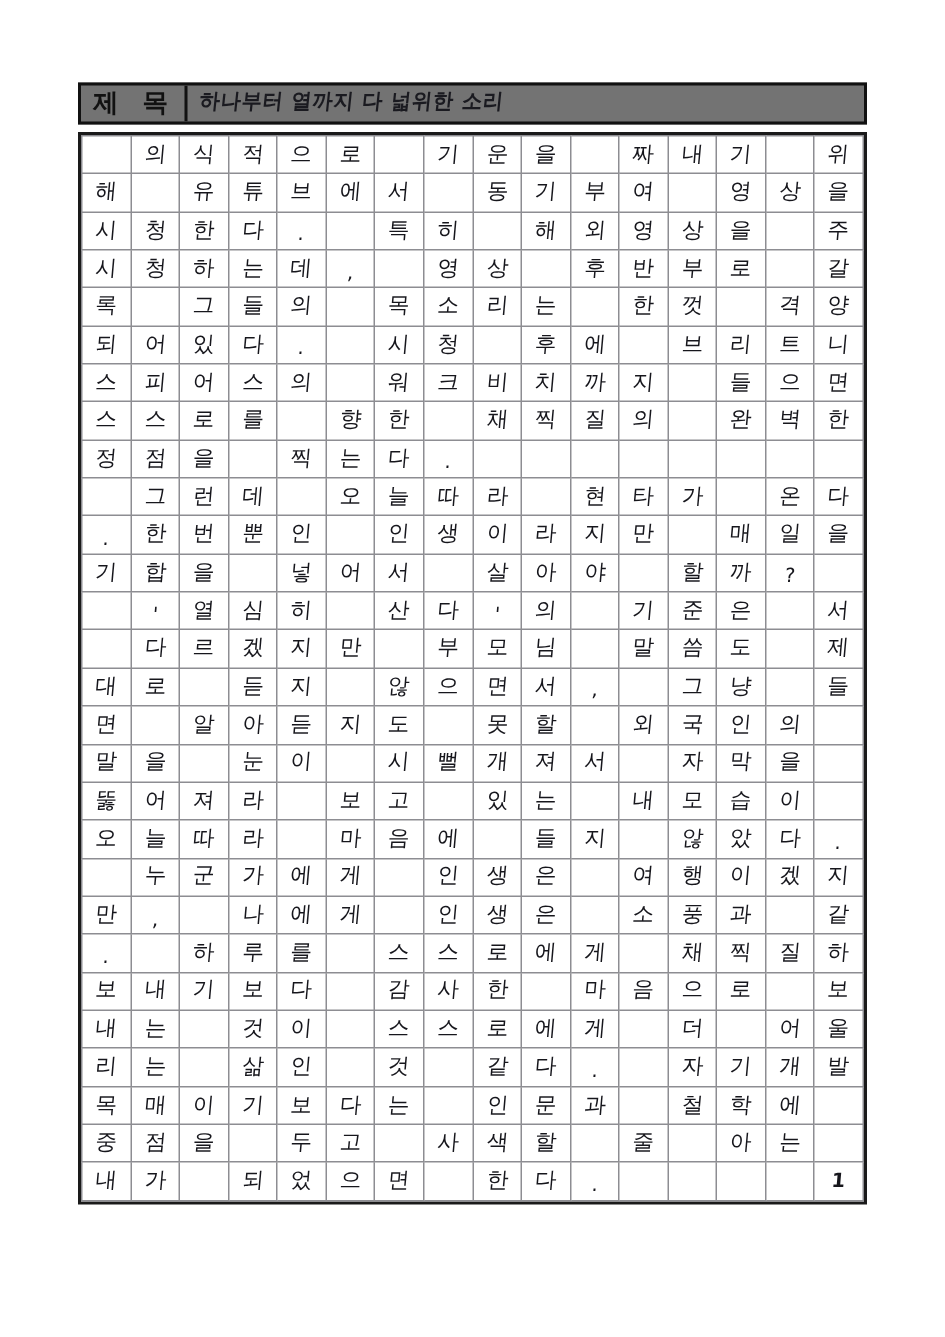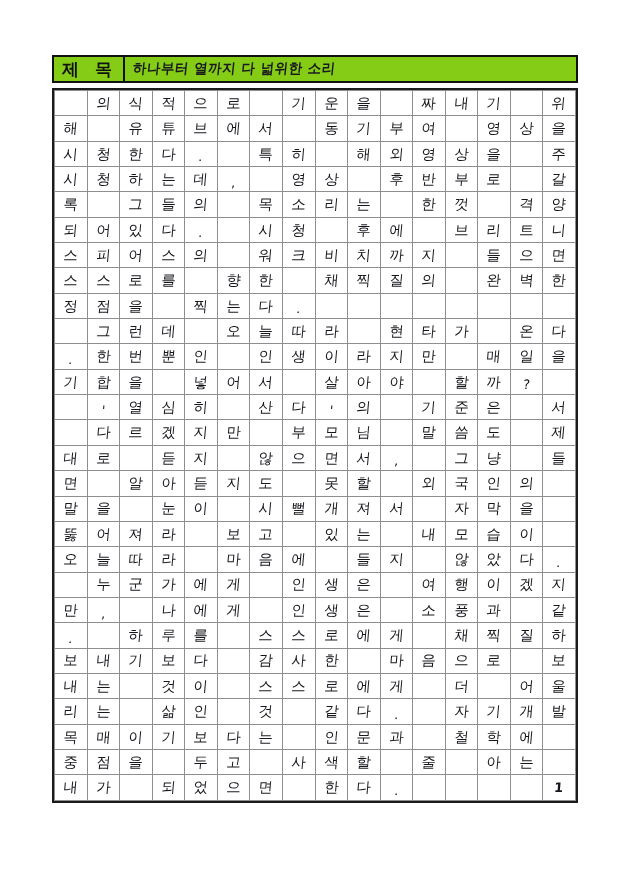--- a/index.html
+++ b/index.html
@@ -27,21 +27,21 @@
 
   
   #title-bar {
     position: absolute;
     left: 52px;
     top: 55px;
     width: 526px;
     height: 28px;
     box-sizing: border-box;
     border: 2px solid #111111;
-    background: #84cc16;
+    background: #737373;
     display: flex;
     align-items: center;
     overflow: hidden;
   }
   #title-label {
     flex: 0 0 auto;
     padding: 0 6px 0 8px;
     font-family: "DejaVu Sans", sans-serif;
     font-size: 17px;
     font-weight: 700;

